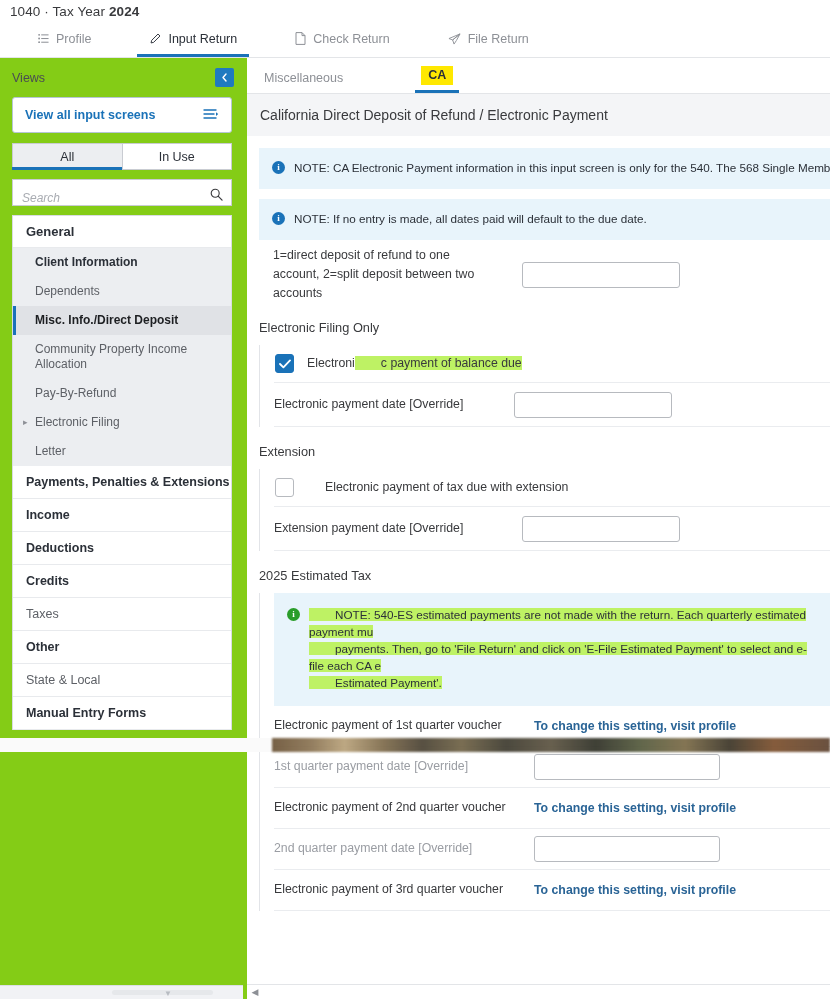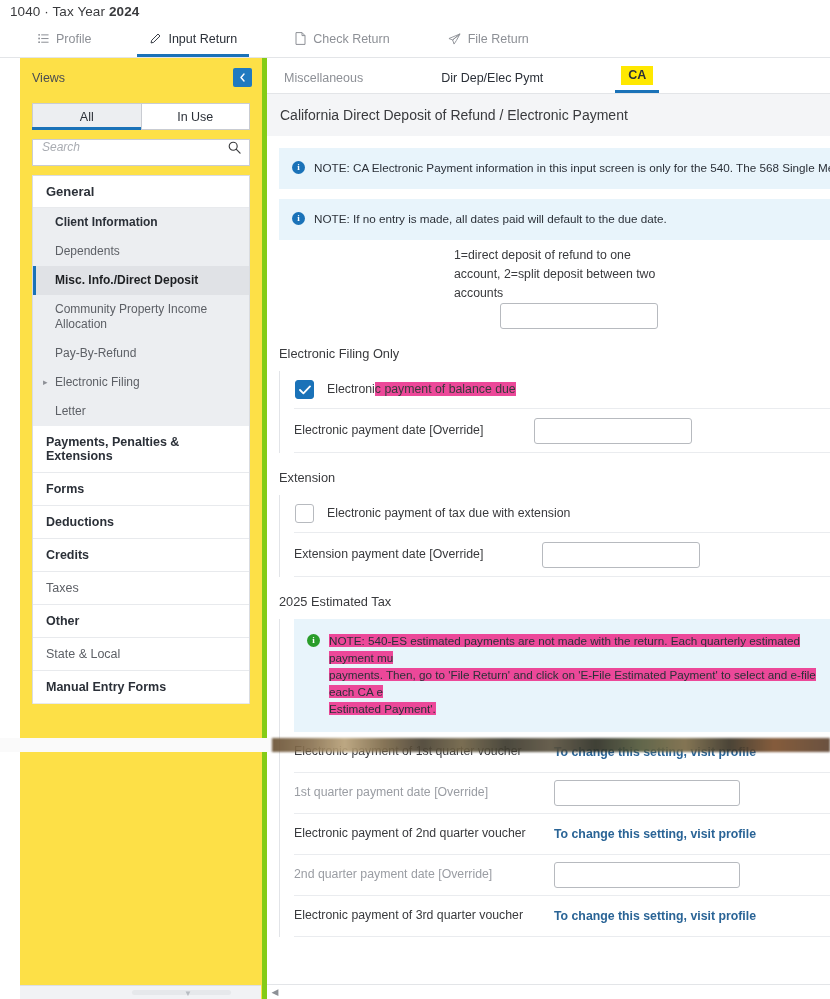--- a/index.html
+++ b/index.html
@@ -33,22 +33,22 @@
     content: ""; position: absolute; left: 0; right: 0; bottom: 0;
     height: 3px; background: #1a72b8;
   }
   .mtab svg { display: block; }
 
   
   .body-split { display: flex; height: 941px; }
 
   
   .sidebar {
-    width: 247px; background: #fde047; position: relative;
-    border-right: 5px solid #84cc16; flex: 0 0 247px; margin-left: 20px;
+    width: 247px; background: #84cc16; position: relative;
+    border-right: 3px solid #84cc16; flex: 0 0 247px;
   }
   .views-row {
     display: flex; align-items: center; justify-content: space-between;
     padding: 10px 10px 6px 12px;
   }
   .views-label { font-size: 12.5px; color: #4a4d52; }
   .collapse-btn {
     width: 19px; height: 19px; background: #1f7ac0; border-radius: 2px;
     display: flex; align-items: center; justify-content: center; cursor: pointer;
   }
@@ -67,21 +67,21 @@
     border: 1px solid #c9ccd2; cursor: pointer; position: relative;
   }
   .seg-btn:first-child { background: #eceef1; border-right: none; }
   .seg-btn.active::after {
     content: ""; position: absolute; left: -1px; right: -1px; bottom: -1px;
     height: 3px; background: #1a72b8;
   }
 
   .search-wrap {
     margin: 9px 12px 0 12px; height: 27px; background: #fff;
-    border: 1px solid #c9ccd2; display: flex; align-items: flex-start;
+    border: 1px solid #c9ccd2; display: flex; align-items: flex-end;
     padding: 0 8px 0 9px;
   }
   .search-wrap input {
     flex: 1; border: none; outline: none; font-size: 12px;
     font-family: "Liberation Sans", sans-serif; color: #393a3d;
     font-style: italic; background: transparent;
   }
   .search-wrap input::placeholder { color: #a9acb2; font-style: italic; }
 
   .navlist {
@@ -163,28 +163,28 @@
   }
   .note.tall { margin-top: 10px; }
   .ico-i {
     flex: 0 0 13px; width: 13px; height: 13px; border-radius: 50%;
     background: #1a72b8; color: #fff; font-size: 9px; font-weight: bold;
     display: flex; align-items: center; justify-content: center;
     margin-top: 1px; font-family: "Liberation Serif", serif;
   }
   .ico-i.green { background: #2a9d2a; }
   .note-txt { white-space: nowrap; }
-  .hl { background: #ec4899; }
+  .hl { background: #bef264; padding-left: 26px; }
 
   .form { padding: 0 0 0 12px; }
   .row {
     display: flex; align-items: center; min-height: 40px;
     border-bottom: 1px solid #eaecef; padding-left: 14px;
   }
-  .row.noline { border-bottom: none; flex-direction: column; }
+  .row.noline { border-bottom: none; }
   .lbl { font-size: 12.3px; color: #393a3d; line-height: 1.55; }
   .lbl.dim { color: #9a9da3; }
   .lbl.w215 { width: 215px; }
   .lbl.w240 { width: 240px; }
   .lbl.w260 { width: 260px; }
   .inp {
     height: 26px; border: 1px solid #b7babf; border-radius: 3px;
     background: #fff;
   }
   .inp.w158 { width: 158px; }
@@ -298,20 +298,33 @@
     <div class="sidebar">
       <div class="views-row">
         <span class="views-label">Views</span>
         <span class="collapse-btn">
           <svg width="7" height="9" viewBox="0 0 7 9">
               <path d="M5 1L2 4.5 5 8" fill="none" stroke="#fff" stroke-width="1.4" stroke-linecap="round" stroke-linejoin="round"></path>
             </svg>
         </span>
       </div>
 
+      <div class="viewall">
+        <span class="viewall-text">View all input screens</span>
+        <span>
+          <svg width="16" height="12" viewBox="0 0 16 12">
+              <g stroke="#1a72b8" stroke-width="1.4" stroke-linecap="round">
+            <path d="M1 2h12"></path>
+                <path d="M1 6h10"></path>
+                <path d="M1 10h12"></path>
+              </g>
+            <path d="M13 4.2l2.2 1.9L13 8" fill="#1a72b8"></path>
+            </svg>
+        </span>
+      </div>
 
       <div class="seg">
         <div class="seg-btn active">
           <span>All</span>
         </div>
         <div class="seg-btn">
           <span>In Use</span>
         </div>
       </div>
 
@@ -349,21 +362,21 @@
           </div>
           <div class="nav-item">
             <span>Letter</span>
           </div>
         </div>
 
         <div class="nav-row bold">
           <span>Payments, Penalties &amp; Extensions</span>
         </div>
         <div class="nav-row bold">
-          <span>Forms</span>
+          <span>Income</span>
         </div>
         <div class="nav-row bold">
           <span>Deductions</span>
         </div>
         <div class="nav-row bold">
           <span>Credits</span>
         </div>
         <div class="nav-row">
           <span>Taxes</span>
         </div>
@@ -382,23 +395,20 @@
         <div class="thumb"></div>
         <div class="dn">▼</div>
       </div>
     </div>
 
     <div class="content">
 
       <div class="subtabs">
         <div class="stab">
           <span>Miscellaneous</span>
-        </div>
-        <div class="stab dark">
-          <span>Dir Dep/Elec Pymt</span>
         </div>
         <div class="stab dark active">
           <span class="hl">CA</span>
         </div>
       </div>
 
       <div class="panel-head">California Direct Deposit of Refund / Electronic Payment</div>
 
       <div class="note">
         <span class="ico-i">i</span>
@@ -430,21 +440,21 @@
           </div>
           <div class="row" style="padding-left:0;min-height:44px;">
             <div class="lbl w240">Electronic payment date [Override]</div>
             <div class="inp w158"></div>
           </div>
         </div>
 
         <div class="sect-title" style="padding-left:0;">Extension</div>
 
         <div class="sub-block" style="margin-left:0;padding-left:14px;">
-          <div class="cb-row" style="gap:13px;">
+          <div class="cb-row" style="gap:31px;">
             <span class="cb"></span>
             <span class="lbl">Electronic payment of tax due with extension</span>
           </div>
           <div class="row" style="padding-left:0;min-height:44px;">
             <div class="lbl w248" style="width:248px;">Extension payment date [Override]</div>
             <div class="inp w158"></div>
           </div>
         </div>
 
         <div class="sect-title" style="padding-left:0;">2025 Estimated Tax</div>

